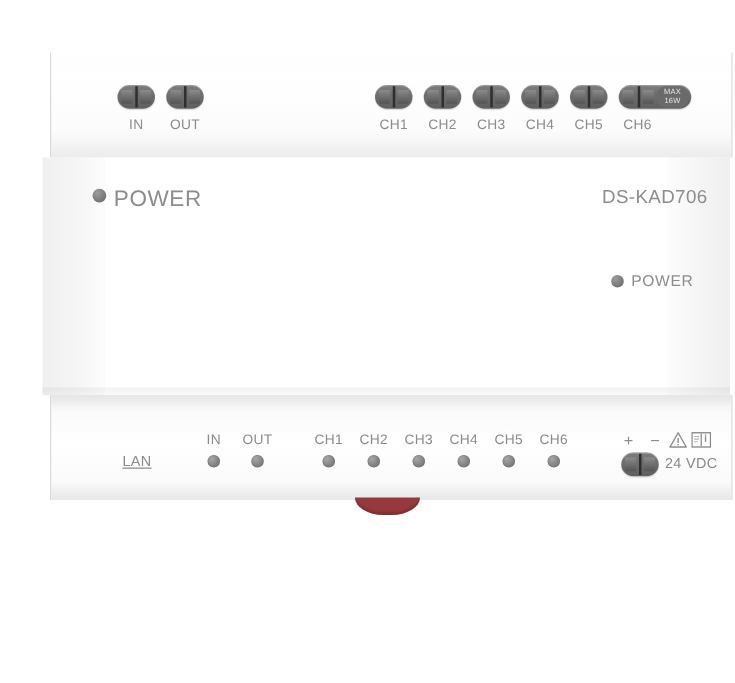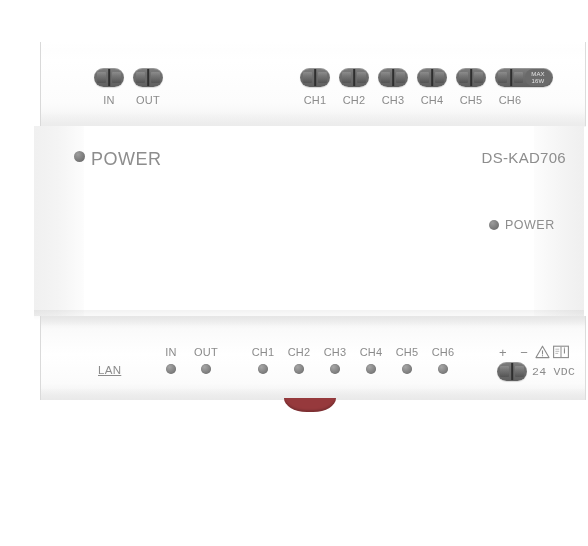--- a/index.html
+++ b/index.html
@@ -310,17 +310,17 @@
     <path d="M2.4 4.2 H6.2 M2.4 6.3 H6.2 M2.4 8.4 H5.2" stroke="#b2b2b2" stroke-width="0.9"></path>
     <rect x="10.9" y="4.1" width="1.1" height="4.4" fill="#8b8b8b"></rect>
     <rect x="10.9" y="2.6" width="1.1" height="1.1" fill="#8b8b8b"></rect>
   </svg>
 
   <div class="term" style="left:481px;top:362px;">
     <span class="sc l"></span>
     <span class="sc r"></span>
   </div>
 
-  <div class="vdc-text" style="left:516px;top:365px;font-family:Liberation Mono, monospace;">24 VDC</div>
+  <div class="vdc-text" style="left:516px;top:365px;">24 VDC</div>
 
   <div class="din-clip"></div>
 
 </div>
 
 </body></html>

